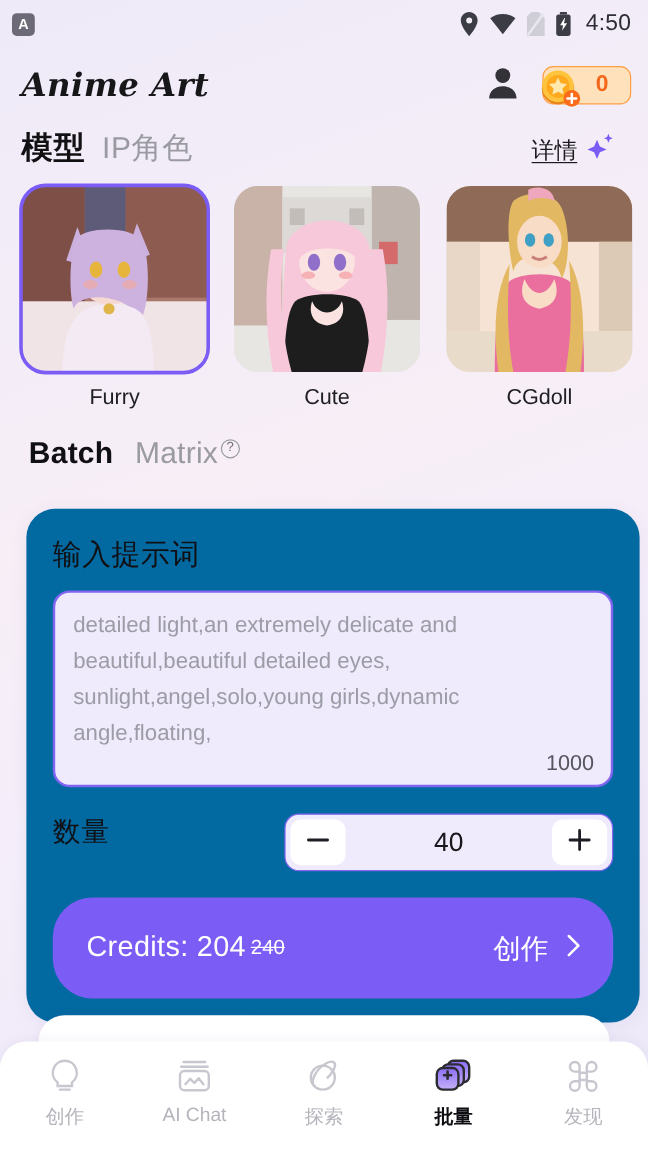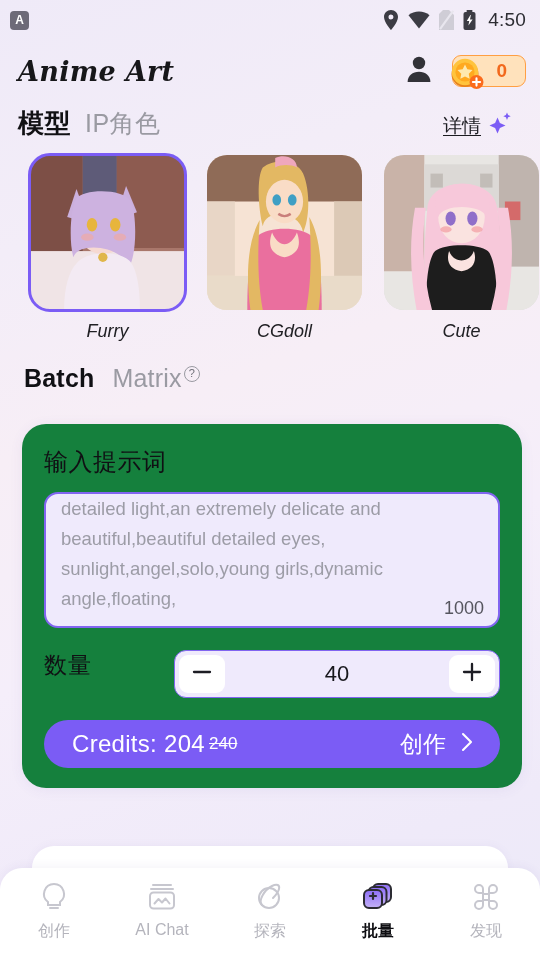--- a/index.html
+++ b/index.html
@@ -63,23 +63,22 @@
   .mh-tab { font-size: 25px; color: #9a9aa2; margin-right: 14px; letter-spacing: .5px; }
   .mh-tab.active { color: #111114; font-weight: 700; font-size: 26px; }
   .mh-detail {
     margin-left: auto; display: flex; align-items: flex-end; gap: 7px;
   }
   .mh-detail-text {
     font-size: 19px; color: #1b1b20; text-decoration: underline; text-underline-offset: 3px;
   }
 
   .thumbs {
-    display: flex; gap: 22px; padding: 14px 0 0 30px;
+    display: flex; gap: 22px; padding: 14px 0 0 18px;
     overflow: hidden;
-    font-style: italic;
   }
   .thumb-cell { width: 155px; flex: 0 0 auto; }
   .thumb {
     width: 155px; height: 155px; border-radius: 20px; overflow: hidden;
     position: relative; background: #ddd;
   }
   .thumb.sel { outline: 3px solid #7b5cf5; outline-offset: -1.5px; box-shadow: 0 0 0 1px #7b5cf5; }
   .thumb-label {
     text-align: center; font-size: 18px; color: #202024;
     margin-top: 11px;
@@ -96,56 +95,56 @@
   .sec-tab-wrap { display: flex; align-items: flex-start; }
   .qmark {
     width: 16px; height: 16px; border-radius: 50%;
     border: 1.4px solid #9a9aa2; color: #6f6f78;
     font-size: 11px; line-height: 13px; text-align: center;
     margin-left: 2px; margin-top: 2px;
   }
 
   
   .card {
-    position: absolute; left: 22px; right: 18px; top: 424px;
-    background: #15803d; border-radius: 24px;
+    position: absolute; left: 22px; right: 7px; top: 424px;
+    background: #0369a1; border-radius: 24px;
     padding: 22px 22px 20px 22px;
     box-shadow: 0 2px 14px rgba(90,70,160,.07);
   }
   .card-title { font-size: 24px; color: #101014; margin-bottom: 14px; letter-spacing: .5px; }
   .prompt-box {
-    height: 136px; border: 2px solid #8165f0; border-radius: 14px;
-    background: #efeafc; padding: 0 15px 0 15px;
+    height: 164px; border: 2px solid #8165f0; border-radius: 14px;
+    background: #efeafc; padding: 12px 15px 0 15px;
     position: relative; overflow: hidden;
   }
   .prompt-text {
     font-size: 18.5px; line-height: 30px; color: #9c9ca6;
     white-space: pre-wrap; word-break: break-word;
   }
   .prompt-count {
     position: absolute; right: 14px; bottom: 7px;
     font-size: 18px; color: #55555e; background: #efeafc;
     padding-left: 8px;
   }
 
   .qty-row { display: flex; align-items: flex-start; margin-top: 22px; }
   .qty-label { font-size: 23px; color: #101014; letter-spacing: 1px; }
   .stepper {
-    margin-left: auto; width: 326px; height: 48px;
+    margin-left: auto; width: 274px; height: 48px;
     border: 1.6px solid #8165f0; border-radius: 12px; background: #efeafc;
     display: flex; align-items: center; padding: 4px;
   }
   .step-btn {
     width: 46px; height: 38px; border-radius: 9px; background: #ffffff;
     display: flex; align-items: center; justify-content: center;
   }
   .step-val { flex: 1; text-align: center; font-size: 22px; color: #17171c; }
 
   .credits-btn {
-    margin-top: 22px; height: 48px; border-radius: 33px;
+    margin-top: 22px; height: 84px; border-radius: 33px;
     background: #7b5cf5; display: flex; align-items: center;
     padding: 0 26px 0 28px; color: #ffffff;
   }
   .credits-main { font-size: 24px; letter-spacing: .3px; }
   .credits-old { font-size: 17px; text-decoration: line-through; margin-left: 4px; }
   .credits-cta { margin-left: auto; display: flex; align-items: center; gap: 14px; font-size: 23px; }
 
   .card-peek {
     position: absolute; left: 32px; right: 32px; top: 846px;
     height: 60px; background: #ffffff; border-radius: 22px;
@@ -260,43 +259,20 @@
         <path d="M30 28c4-6 30-7 35 2 4 8 4 34-1 42-6-14-33-16-36-6-3-10-2-32 2-38z" fill="#cdb2e0"></path>
         <ellipse cx="40" cy="45" rx="3.4" ry="4.4" fill="#e7b53c"></ellipse>
         <ellipse cx="55" cy="45" rx="3.4" ry="4.4" fill="#e7b53c"></ellipse>
         <ellipse cx="37" cy="53" rx="4" ry="2.4" fill="#f0a9a4" opacity=".7"></ellipse>
         <ellipse cx="58" cy="53" rx="4" ry="2.4" fill="#f0a9a4" opacity=".7"></ellipse>
         <path d="M30 70c6-8 26-9 34-2 5 5 7 18 7 32H22c0-14 3-25 8-30z" fill="#f3eaf3"></path>
         <circle cx="47" cy="66" r="3" fill="#e0b64a"></circle>
       </svg>
     </div>
     <div class="thumb-label">Furry</div>
-  </div>
-
-  <div class="thumb-cell">
-    <div class="thumb">
-      <svg viewBox="0 0 100 100" preserveAspectRatio="none">
-        <rect width="100" height="100" fill="#f6e3d4"></rect>
-        <rect x="0" y="0" width="100" height="30" fill="#8f6b57"></rect>
-        <rect x="0" y="30" width="18" height="48" fill="#e8d6c6"></rect>
-        <rect x="82" y="30" width="18" height="48" fill="#dcc9b6"></rect>
-        <rect x="0" y="78" width="100" height="22" fill="#e9dbc9"></rect>
-        <path d="M36 8c8-6 22-5 26 4 5 12 4 30 0 38-2-14-24-16-26-4-3-12-4-32 0-38z" fill="#e3b863"></path>
-        <path d="M44 2c6-3 14 0 14 6-4-2-10-2-14 0z" fill="#efa7bd"></path>
-        <ellipse cx="50" cy="30" rx="12" ry="14" fill="#f9dcc6"></ellipse>
-        <ellipse cx="45" cy="29" rx="2.8" ry="3.6" fill="#3f9fc4"></ellipse>
-        <ellipse cx="55" cy="29" rx="2.8" ry="3.6" fill="#3f9fc4"></ellipse>
-        <path d="M46 38c3 2 5 2 8 0" stroke="#c97e7a" stroke-width="1.6" fill="none"></path>
-        <path d="M33 52c6-6 28-6 34 0 6 7 7 30 7 48H26c0-18 1-41 7-48z" fill="#ea6f9e"></path>
-        <path d="M42 50c4 10 12 10 16 0 3 8 1 14-8 16-9-2-11-8-8-16z" fill="#f9dcc6"></path>
-        <path d="M66 40c8 14 9 38 6 60h-8c4-22 3-44 2-60z" fill="#e3b863"></path>
-        <path d="M34 42c-8 14-9 36-6 58h8c-4-22-3-42-2-58z" fill="#e3b863"></path>
-      </svg>
-    </div>
-    <div class="thumb-label">CGdoll</div>
   </div>
 
   <div class="thumb-cell">
     <div class="thumb">
       <svg viewBox="0 0 100 100" preserveAspectRatio="none">
         <rect width="100" height="100" fill="#e8e6e3"></rect>
         <rect x="0" y="0" width="26" height="75" fill="#c9b3a8"></rect>
         <rect x="74" y="0" width="26" height="72" fill="#bfb4ae"></rect>
         <rect x="26" y="6" width="48" height="30" fill="#dcd9d6"></rect>
         <rect x="30" y="12" width="8" height="9" fill="#c2bdb8"></rect>
@@ -311,20 +287,43 @@
         <ellipse cx="60" cy="48" rx="3.6" ry="2" fill="#f3a0a6" opacity=".75"></ellipse>
         <path d="M33 62c6-5 28-5 34 0 5 5 6 24 6 38H27c0-14 1-33 6-38z" fill="#1d1d1d"></path>
         <path d="M42 62c3 8 13 8 16 0 2 6 0 12-8 13-8-1-10-7-8-13z" fill="#fae3e0"></path>
         <path d="M20 34c-4 22-3 44 1 66h10c-6-22-7-46-4-66z" fill="#f7c8da"></path>
         <path d="M80 34c4 22 3 44-1 66H69c6-22 7-46 4-66z" fill="#f7c8da"></path>
       </svg>
     </div>
     <div class="thumb-label">Cute</div>
   </div>
 
+  <div class="thumb-cell">
+    <div class="thumb">
+      <svg viewBox="0 0 100 100" preserveAspectRatio="none">
+        <rect width="100" height="100" fill="#f6e3d4"></rect>
+        <rect x="0" y="0" width="100" height="30" fill="#8f6b57"></rect>
+        <rect x="0" y="30" width="18" height="48" fill="#e8d6c6"></rect>
+        <rect x="82" y="30" width="18" height="48" fill="#dcc9b6"></rect>
+        <rect x="0" y="78" width="100" height="22" fill="#e9dbc9"></rect>
+        <path d="M36 8c8-6 22-5 26 4 5 12 4 30 0 38-2-14-24-16-26-4-3-12-4-32 0-38z" fill="#e3b863"></path>
+        <path d="M44 2c6-3 14 0 14 6-4-2-10-2-14 0z" fill="#efa7bd"></path>
+        <ellipse cx="50" cy="30" rx="12" ry="14" fill="#f9dcc6"></ellipse>
+        <ellipse cx="45" cy="29" rx="2.8" ry="3.6" fill="#3f9fc4"></ellipse>
+        <ellipse cx="55" cy="29" rx="2.8" ry="3.6" fill="#3f9fc4"></ellipse>
+        <path d="M46 38c3 2 5 2 8 0" stroke="#c97e7a" stroke-width="1.6" fill="none"></path>
+        <path d="M33 52c6-6 28-6 34 0 6 7 7 30 7 48H26c0-18 1-41 7-48z" fill="#ea6f9e"></path>
+        <path d="M42 50c4 10 12 10 16 0 3 8 1 14-8 16-9-2-11-8-8-16z" fill="#f9dcc6"></path>
+        <path d="M66 40c8 14 9 38 6 60h-8c4-22 3-44 2-60z" fill="#e3b863"></path>
+        <path d="M34 42c-8 14-9 36-6 58h8c-4-22-3-42-2-58z" fill="#e3b863"></path>
+      </svg>
+    </div>
+    <div class="thumb-label">CGdoll</div>
+  </div>
+
 </div>
 
 <div class="sec-tabs">
   <div class="sec-tab-wrap">
     <span class="sec-tab active">Batch</span>
   </div>
   <div class="sec-tab-wrap">
     <span class="sec-tab">Matrix</span>
     <span class="qmark">?</span>
   </div>

